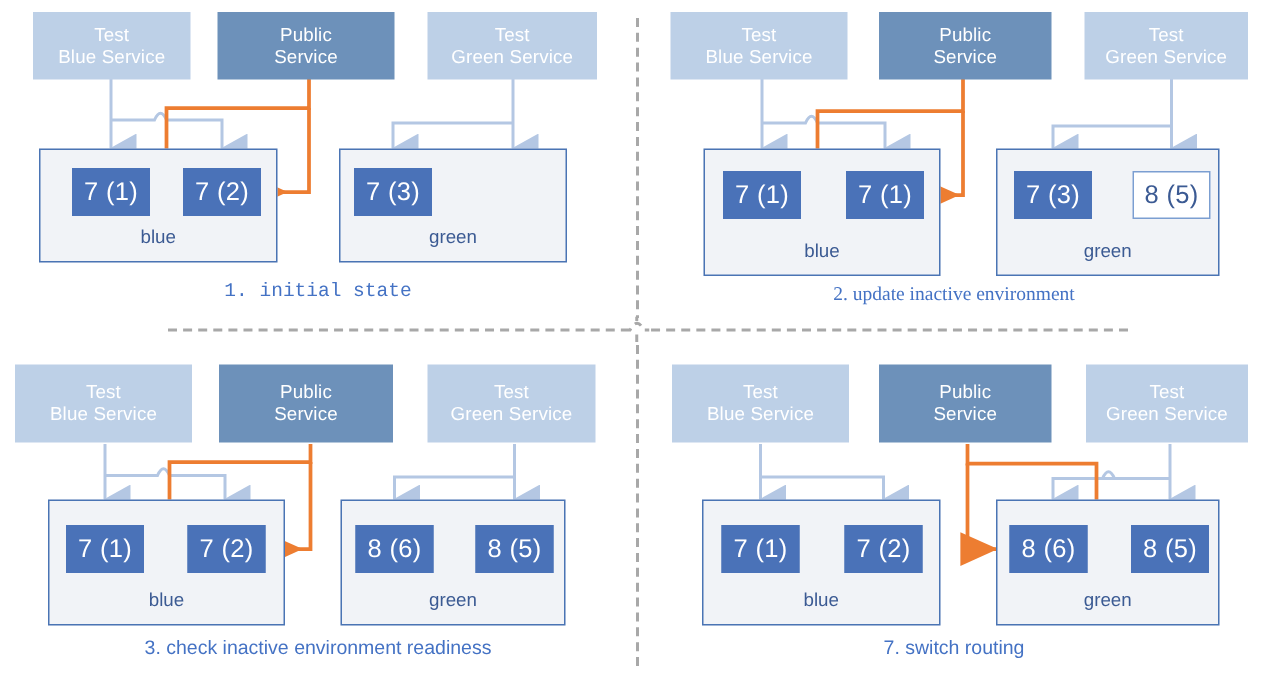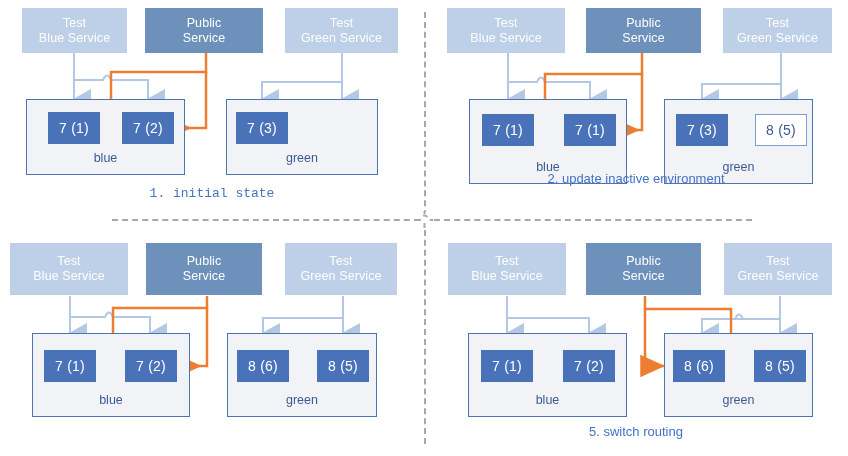--- a/index.html
+++ b/index.html
@@ -17,21 +17,21 @@
   .svc.public{background:#6d91ba;}
 
   
   .env{position:absolute;background:#f1f3f7;border:1px solid #4a74b4;box-sizing:border-box;}
   .env-label{position:absolute;width:100%;text-align:center;color:#3b5a93;
              font-size:12.5px;bottom:9px;}
 
   
   .inst{position:absolute;width:52px;height:32px;box-sizing:border-box;
         display:flex;align-items:center;justify-content:center;
-        font-size:14px;letter-spacing:.2px;}
+        font-size:17px;letter-spacing:.2px;}
   .inst.filled{background:#4a72b8;border:1px solid #4a72b8;color:#ffffff;}
   .inst.outline{background:#ffffff;border:1px solid #7b9ed1;color:#3b5a93;}
 
   
   .caption{position:absolute;width:424px;text-align:center;left:0;
            color:#4472c4;font-size:13px;}
 
   
   .div-h{position:absolute;left:112px;top:219px;width:640px;height:0;
          border-top:2px dashed #a8a8a8;}
@@ -143,21 +143,21 @@
   </div>
   <div class="inst filled" style="left:58px;top:114px;">7 (1)</div>
   <div class="inst filled" style="left:140px;top:114px;">7 (1)</div>
 
   <div class="env" style="left:240px;top:99px;width:149px;height:85px;">
     <div class="env-label">green</div>
   </div>
   <div class="inst filled" style="left:252px;top:114px;">7 (3)</div>
   <div class="inst outline" style="left:331px;top:114px;">8 (5)</div>
 
-  <div class="caption" style="top:171px;">2. update inactive environment</div>
+  <div class="caption" style="top:188px;font-family:Liberation Serif, serif;">2. update inactive environment</div>
 </div>
 
 <div class="quad q3">
   <svg class="svg-layer">
     <g fill="none" stroke="#b4c7e3" stroke-width="2">
       <path d="M70,68 L70,105" marker-end="url(#lb-down)"></path>
       <path d="M70,89 L105,89 q4,-9 8,0 L150,89 L150,105" marker-end="url(#lb-down)"></path>
     </g>
     <g fill="none" stroke="#b4c7e3" stroke-width="2">
       <path d="M343,68 L343,105" marker-end="url(#lb-down)"></path>
@@ -193,20 +193,21 @@
   </div>
   <div class="inst filled" style="left:44px;top:122px;">7 (1)</div>
   <div class="inst filled" style="left:125px;top:122px;">7 (2)</div>
 
   <div class="env" style="left:227px;top:105px;width:150px;height:84px;">
     <div class="env-label">green</div>
   </div>
   <div class="inst filled" style="left:237px;top:122px;">8 (6)</div>
   <div class="inst filled" style="left:317px;top:122px;">8 (5)</div>
 
+  <div class="caption" style="top:196px;">3. check inactive environment readiness</div>
 </div>
 
 <div class="quad q4">
   <svg class="svg-layer">
     <g fill="none" stroke="#b4c7e3" stroke-width="2">
       <path d="M83,68 L83,105" marker-end="url(#lb-down)"></path>
       <path d="M83,90 L165,90 L165,105" marker-end="url(#lb-down)"></path>
     </g>
     <g fill="none" stroke="#b4c7e3" stroke-width="2">
       <path d="M356,68 L356,105" marker-end="url(#lb-down)"></path>
@@ -242,21 +243,21 @@
   </div>
   <div class="inst filled" style="left:57px;top:122px;">7 (1)</div>
   <div class="inst filled" style="left:139px;top:122px;">7 (2)</div>
 
   <div class="env" style="left:240px;top:105px;width:149px;height:84px;">
     <div class="env-label">green</div>
   </div>
   <div class="inst filled" style="left:249px;top:122px;">8 (6)</div>
   <div class="inst filled" style="left:330px;top:122px;">8 (5)</div>
 
-  <div class="caption" style="top:196px;">5. switch routing</div>
+  <div class="caption" style="top:196px;">7. switch routing</div>
 </div>
 
 <div class="div-v"></div>
 <div class="div-h"></div>
 <div class="div-gap"></div>
 <svg class="div-hop">
   <path d="M0,9 L4,9 q5,-9 9,0 L17,9" fill="none" stroke="#a8a8a8" stroke-width="2" stroke-dasharray="5,4"></path>
   <path d="M8.5,0 L8.5,3 M8.5,12 L8.5,17" stroke="#a8a8a8" stroke-width="2"></path>
 </svg>
 

